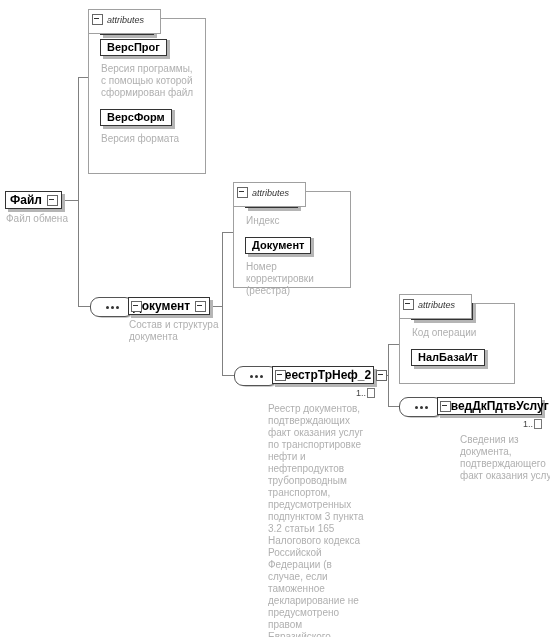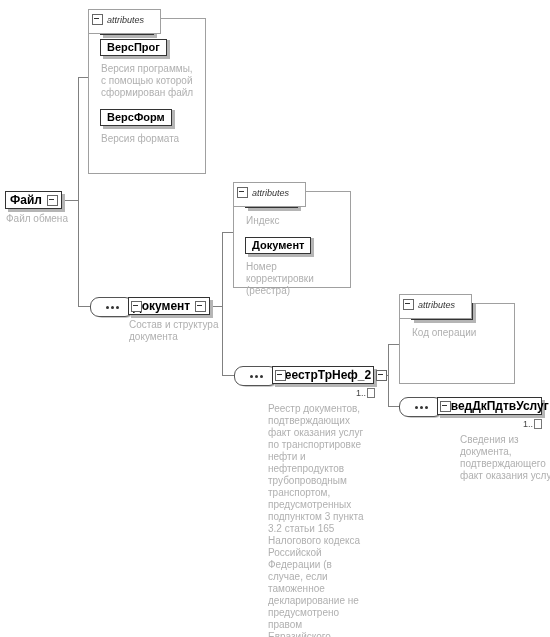--- a/index.html
+++ b/index.html
@@ -203,20 +203,24 @@
       <span class="exp"></span>
       <span>attributes</span>
     </div>
     <div class="acontent">
       <div class="attr">
         <span class="shadow"></span>
         <span class="chip">КодОпер</span>
       </div>
       <div class="desc">Код операции</div>
 
+      <div class="attr">
+        <span class="shadow"></span>
+        <span class="chip">НалБазаИт</span>
+      </div>
     </div>
   </div>
 
   <div class="seqshadow" style="left:237px;top:369px;width:42px;height:18px;"></div>
   <div class="seq" style="left:234px;top:366px;">
     <span class="dot"></span>
     <span class="dot"></span>
     <span class="dot"></span>
   </div>
   <div class="knob" style="left:275px;top:370px;"></div>

